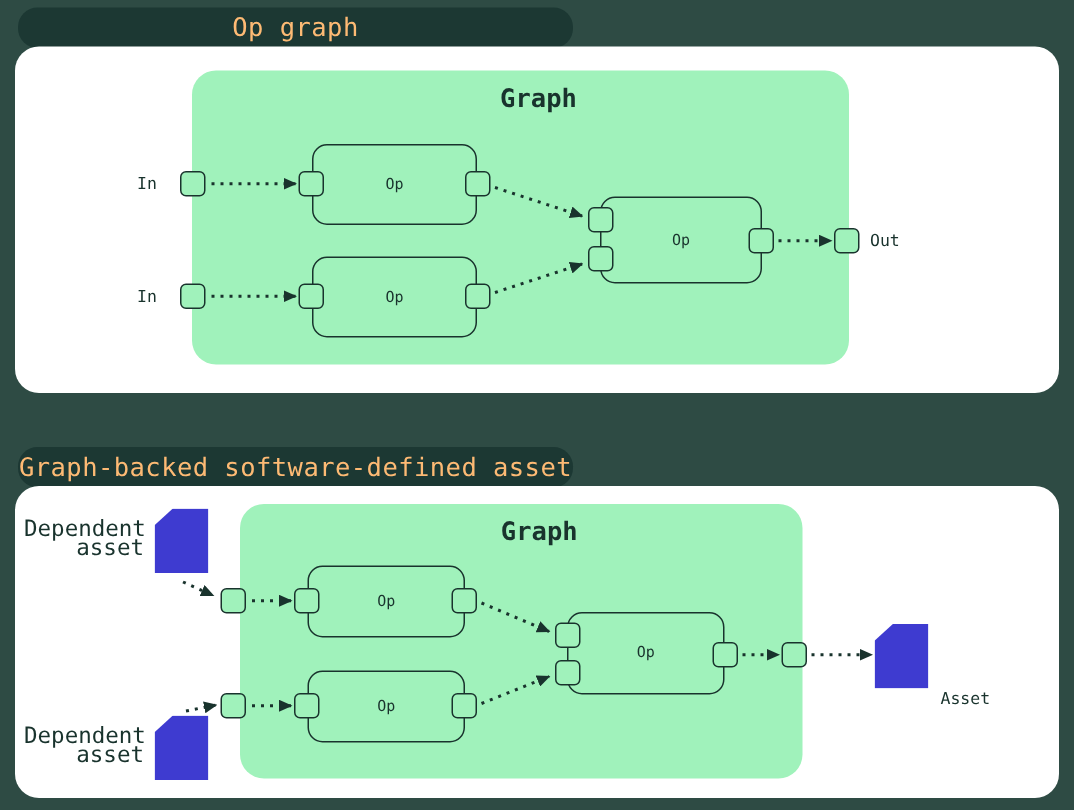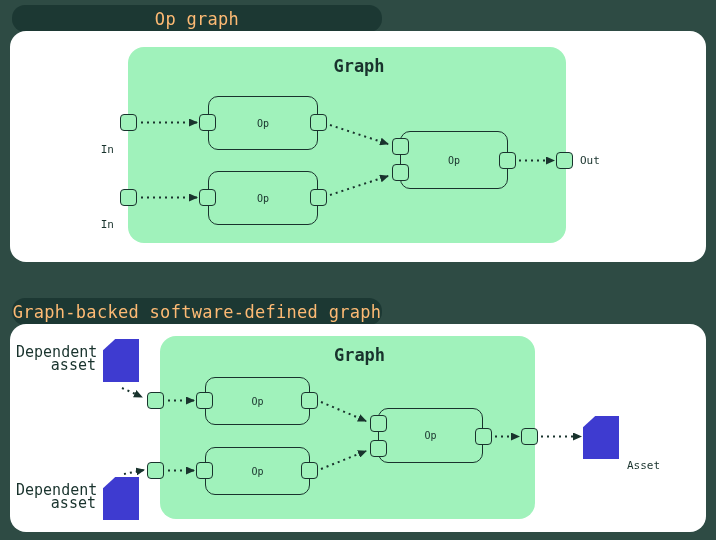--- a/index.html
+++ b/index.html
@@ -49,21 +49,21 @@
   .port {
     position:absolute; width:17px; height:17px;
     background: var(--green, #a0f2bb);
     border:1.5px solid var(--ink, #19332d);
     border-radius:4px;
   }
   .io-label {
     position:absolute; font-size:11px; color: var(--ink, #19332d);
     white-space:nowrap;
   }
-  .io-label.right { text-align:right;margin-top:27px; }
+  .io-label.right { text-align:center; }
   .dep-label {
     position:absolute; width:80px; font-size:15px; line-height:13px;
     text-align:right; color: var(--ink, #19332d);
   }
   .asset {
     position:absolute; width:36px; height:43px;
     background: var(--blue, #3e3bd0);
     clip-path: polygon(34% 0, 100% 0, 100% 100%, 0 100%, 0 26%);
   }
   svg.arrows { position:absolute; left:0; top:0; pointer-events:none; }
@@ -111,21 +111,21 @@
       </marker>
     </defs>
     <line class="arrow" x1="131" y1="91.5" x2="187" y2="91.5" marker-end="url(#ah1)"></line>
     <line class="arrow" x1="131" y1="166.5" x2="187" y2="166.5" marker-end="url(#ah1)"></line>
     <line class="arrow" x1="320" y1="94" x2="378" y2="113" marker-end="url(#ah1)"></line>
     <line class="arrow" x1="320" y1="164" x2="378" y2="145" marker-end="url(#ah1)"></line>
     <line class="arrow" x1="509" y1="129.5" x2="544" y2="129.5" marker-end="url(#ah1)"></line>
   </svg>
 </div>
 
-<div class="pill" id="pill2">Graph-backed software-defined graph</div>
+<div class="pill" id="pill2">Graph-backed software-defined asset</div>
 
 <div class="card" id="card2">
   <div class="green" id="green2">
     <div class="graph-title">Graph</div>
   </div>
 
   <div class="asset" style="left:93px; top:15px;"></div>
   <div class="dep-label" style="left:6px; top:22px;">Dependent asset</div>
   <div class="asset" style="left:93px; top:153px;"></div>
   <div class="dep-label" style="left:6px; top:160px;">Dependent asset</div>

